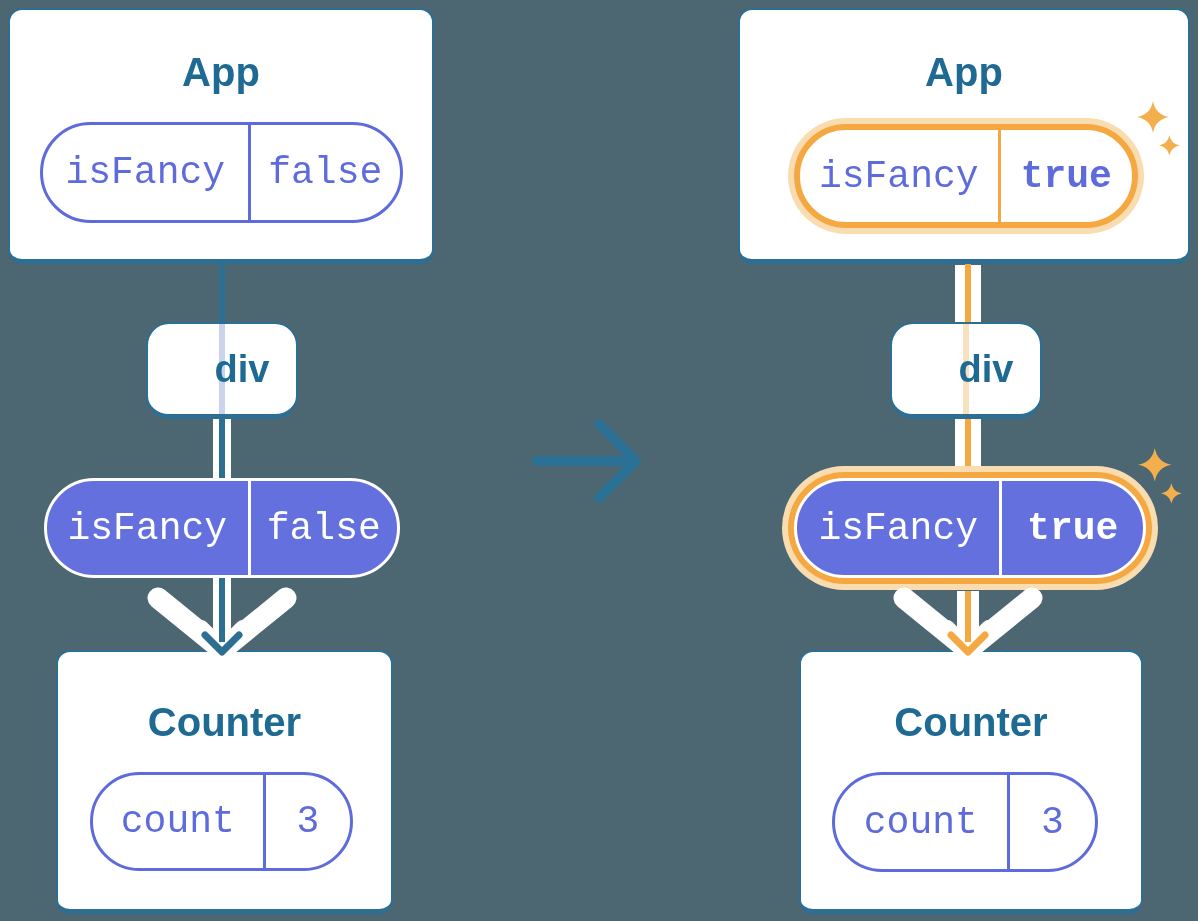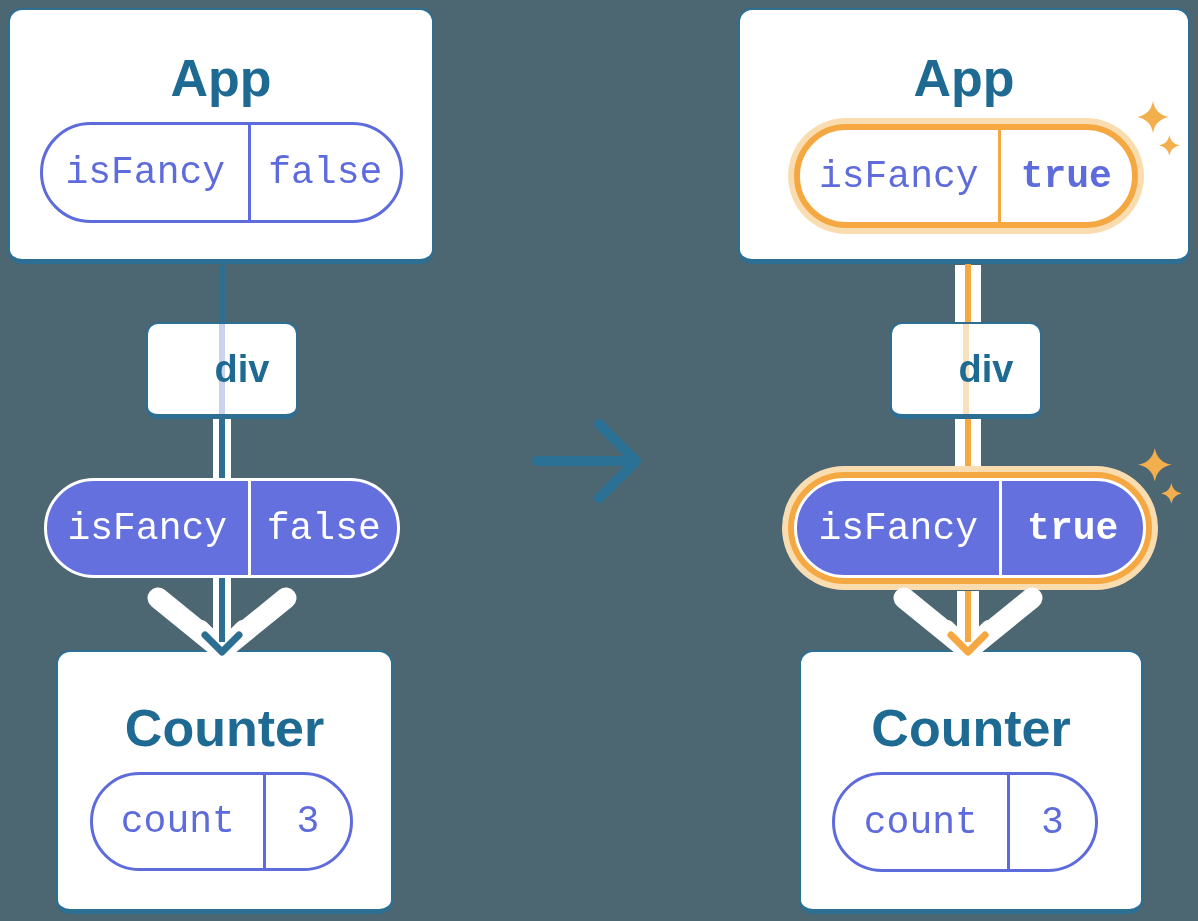--- a/index.html
+++ b/index.html
@@ -20,27 +20,27 @@
   .canvas{
     position:relative; width:1198px; height:921px;
     background:var(--background); overflow:hidden;
   }
   .card{
     position:absolute; background:#fff; box-sizing:border-box;
     border:2px solid var(--card-border); border-bottom-width:5px;
     border-radius:14px;
   }
   .title{
-    position:absolute; font-size:52px; font-weight:600;
+    position:absolute; font-size:40px; font-weight:600;
     color:var(--title-text); text-align:center; line-height:1;
   }
   .nodebox{
     position:absolute; background:#fff; box-sizing:border-box;
     border:2px solid var(--card-border); border-bottom-width:5px;
-    border-radius:12px; display:flex; align-items:center; justify-content:center;
+    border-radius:23px; display:flex; align-items:center; justify-content:center;
     font-size:38px; font-weight:600; color:var(--title-text);padding-left:40px;
   }
   .nodebox .corethrough{
     position:absolute; top:0; bottom:0; left:50%; margin-left:-3px; width:6px;
   }
   .nodebox .label{position:relative;}
   .pill{
     position:absolute; display:flex; box-sizing:border-box;
     border-radius:70px; font-size:38px; overflow:hidden;
   }

